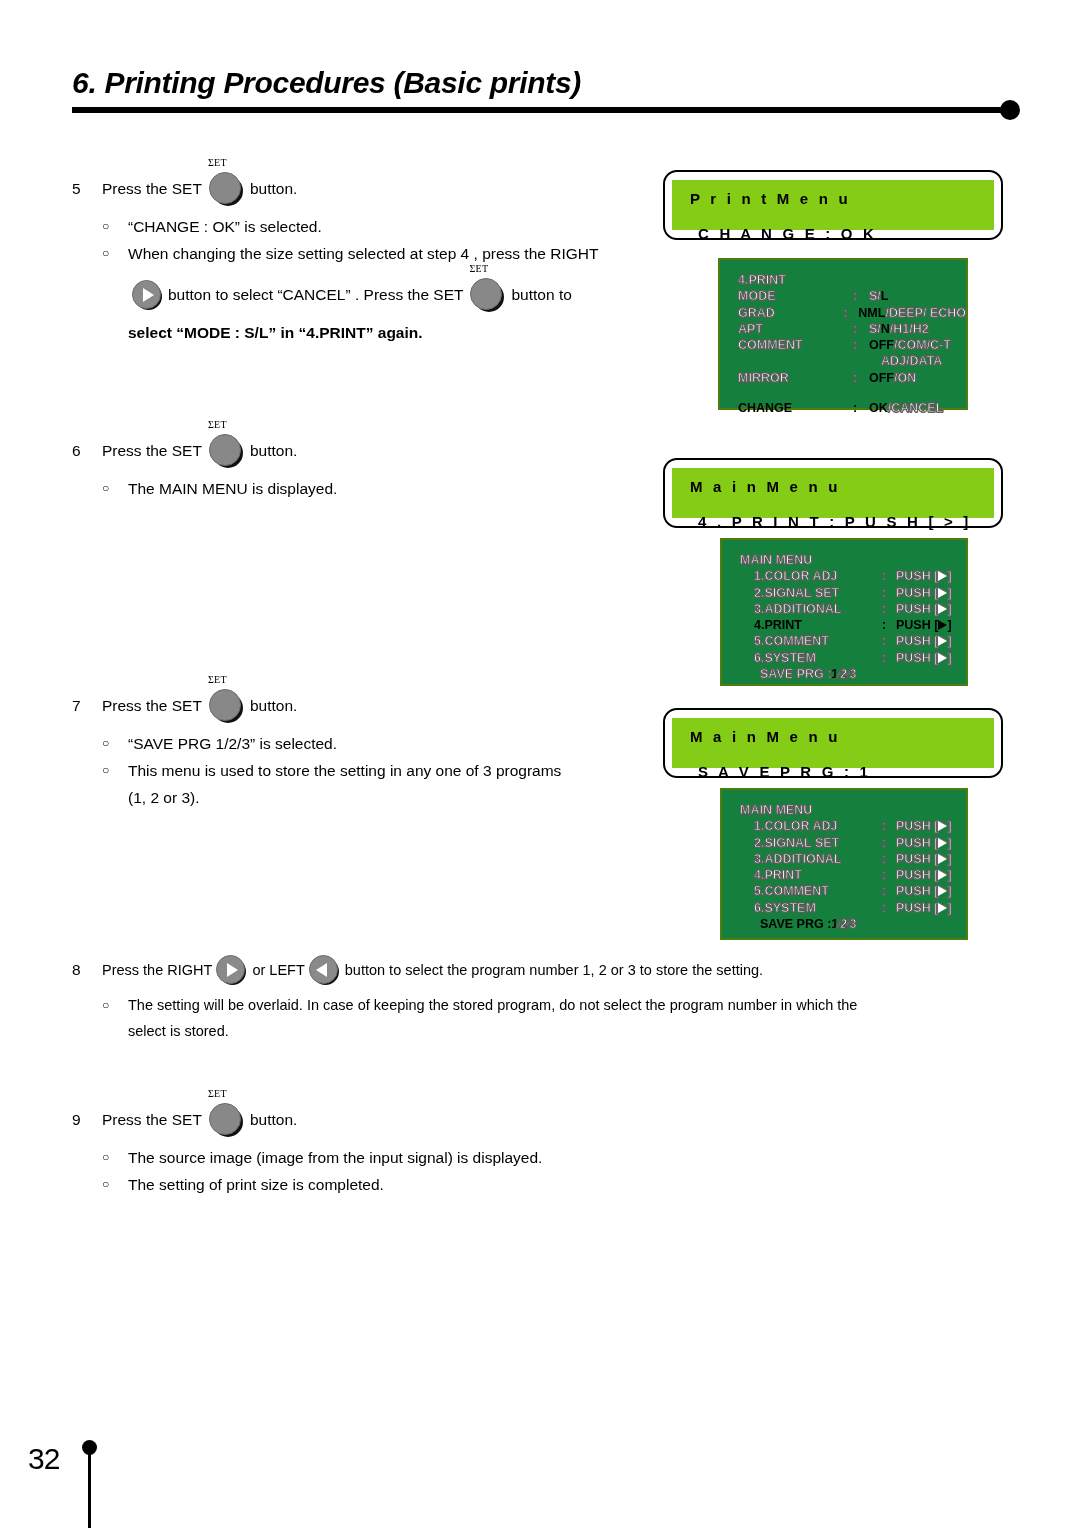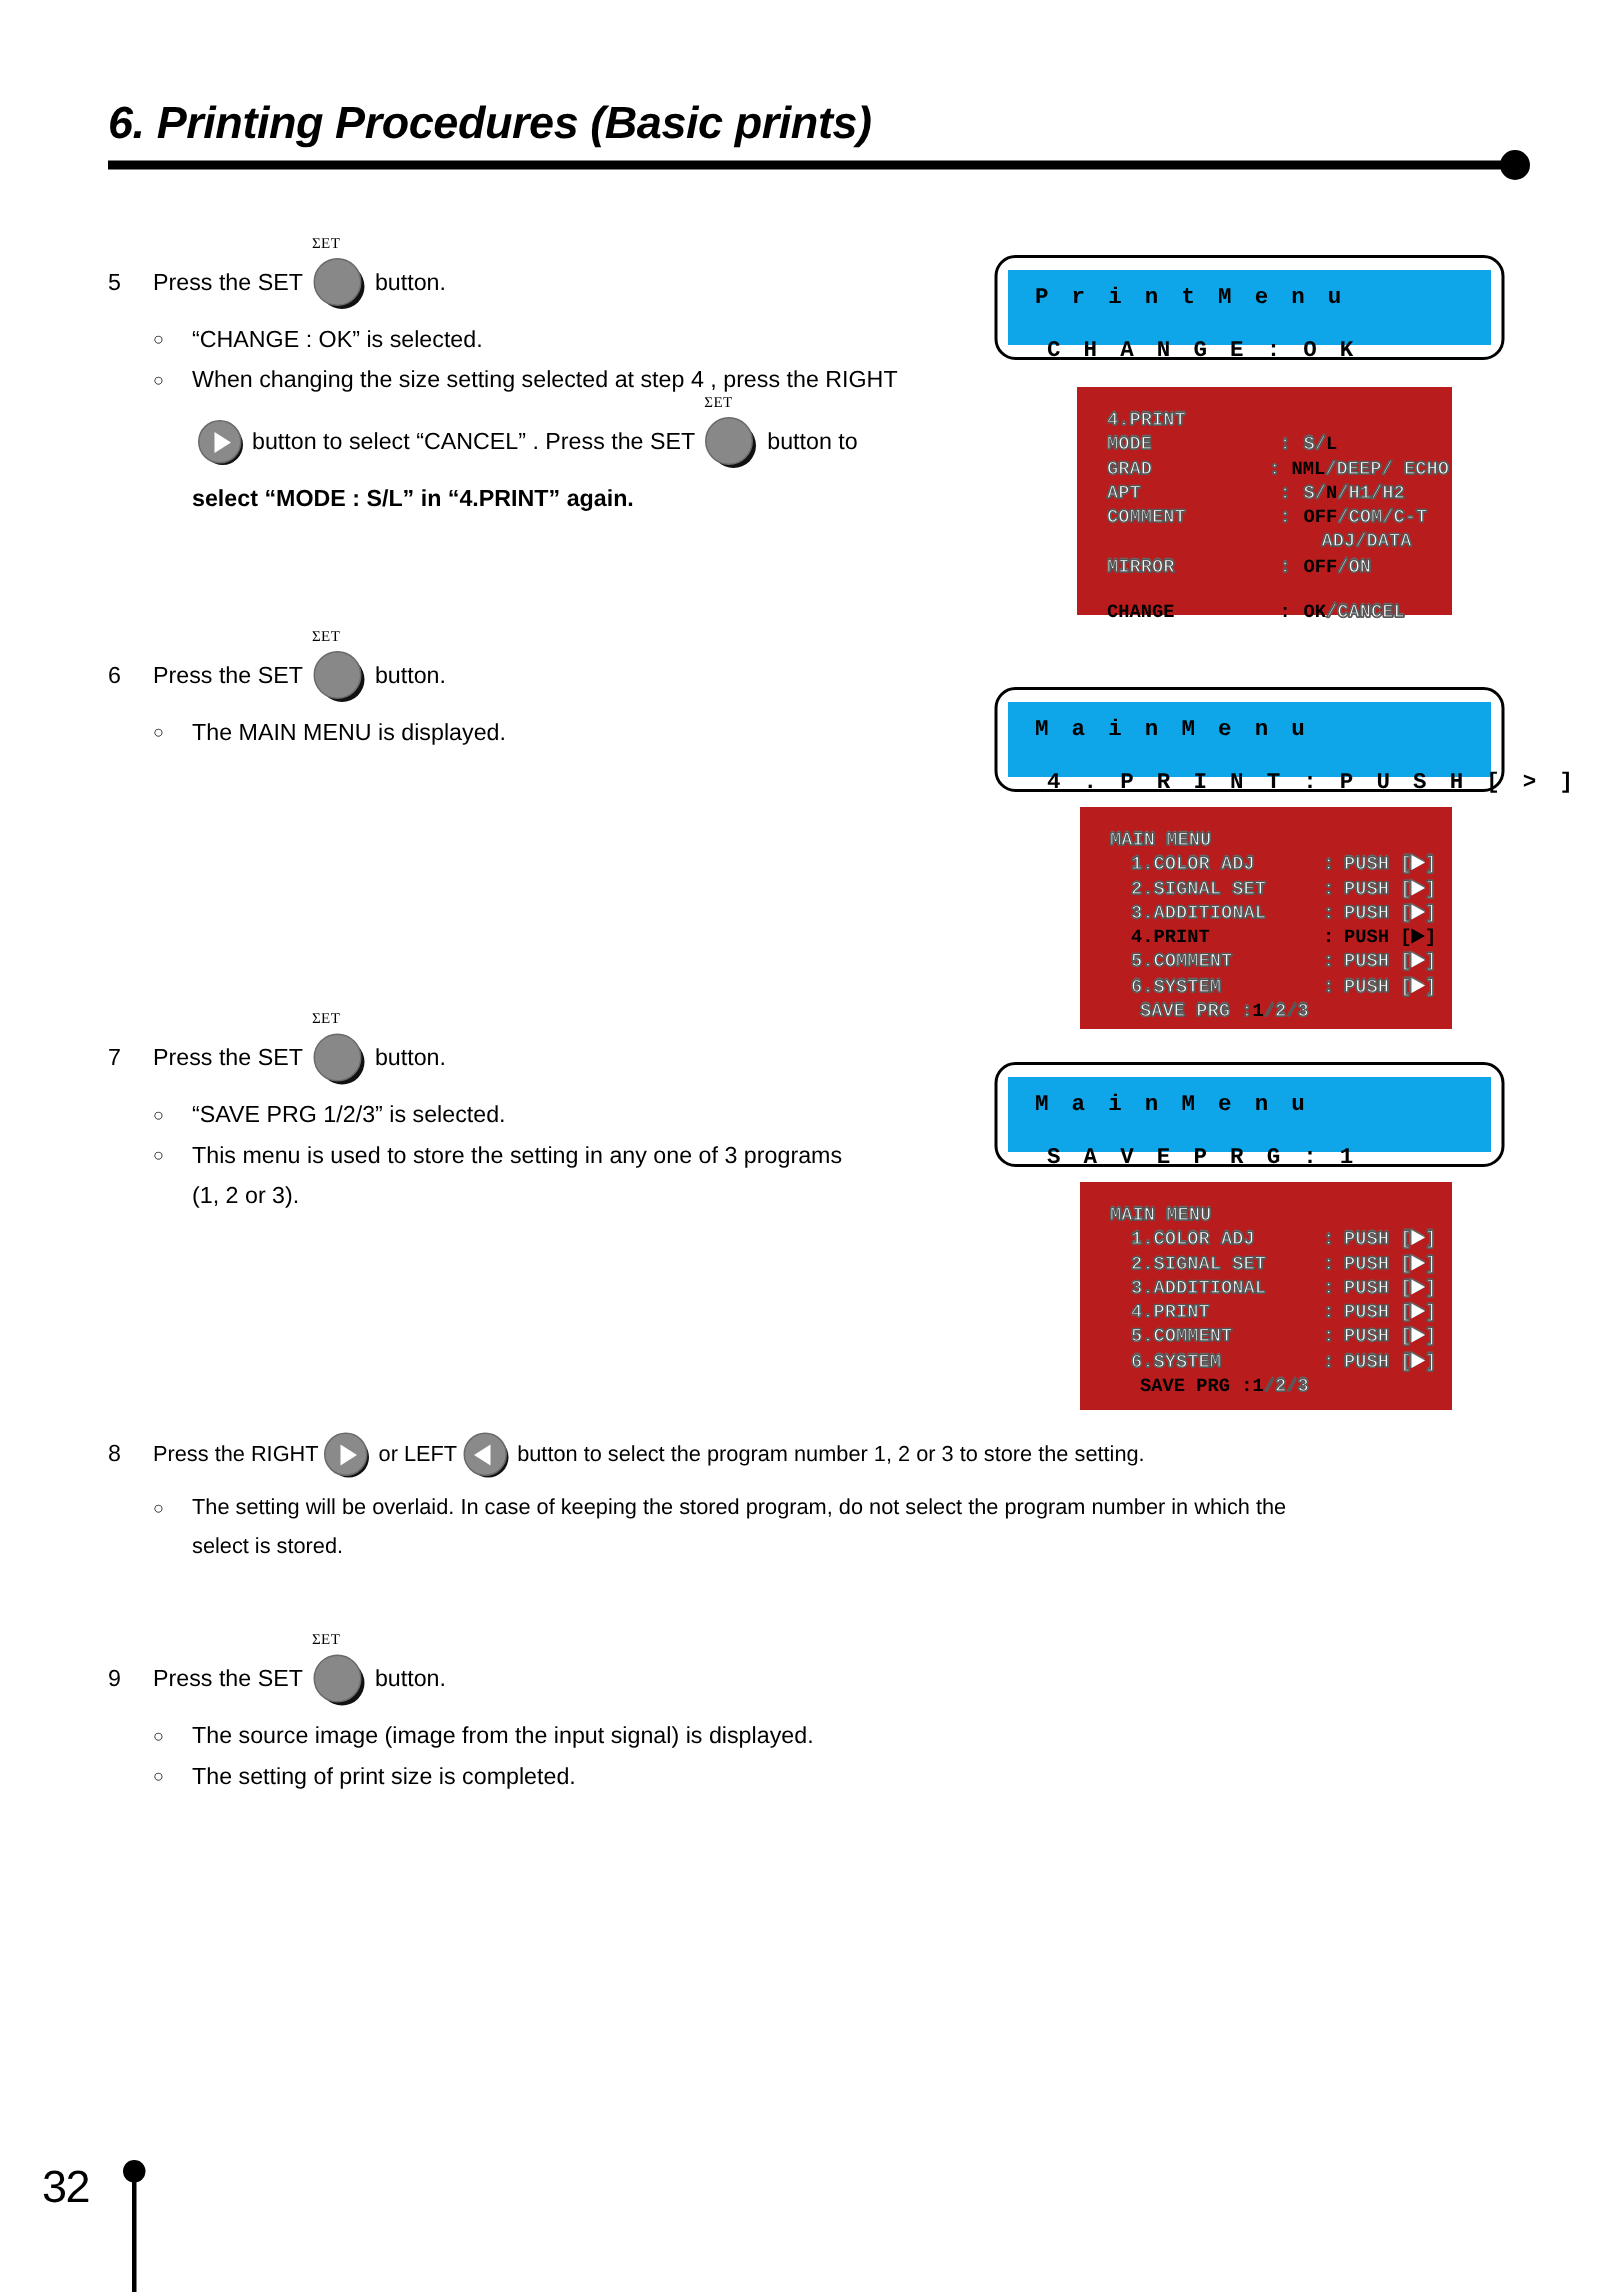--- a/index.html
+++ b/index.html
@@ -92,34 +92,34 @@
   }
 
   
   .capbox {
     position:absolute; width:340px; height:70px;
     border:2px solid #000; border-radius:14px;
     background:#fff; box-sizing:border-box;
   }
   .capbox .band {
     position:absolute; left:7px; top:8px; right:7px; bottom:8px;
-    background:#0ea5e9;
-    padding:7px 0 0 18px; box-sizing:border-box;font-family:Liberation Mono, monospace;
+    background:#84cc16;
+    padding:7px 0 0 18px; box-sizing:border-box;
   }
   .capline {
     font-size:15px; font-weight:bold; letter-spacing:3.2px;
     line-height:1.55; white-space:nowrap;
   }
   .capline.indent { padding-left:8px;margin-top:12px; }
 
   
   .lcd {
-    position:absolute; border:2px solid #b91c1c;
-    background:#b91c1c; box-sizing:border-box;
-    font-family:Liberation Mono, monospace;
+    position:absolute; border:2px solid #4d7c0f;
+    background:#15803d; box-sizing:border-box;
+    font-family:Liberation Sans, sans-serif;
   }
   .lcd-inner { padding:12px 0 0 18px; }
   .lrow { display:flex; white-space:nowrap; line-height:1.30;
           font-size:12.5px; font-weight:bold; }
   .lrow .c-label { width:115px; }
   .lrow .c-colon { width:16px; }
   .lrow .c-val   { flex:1 1 auto; }
   .lrow.m .c-label { width:128px; }
   .lrow.m .c-colon { width:14px; }
 

